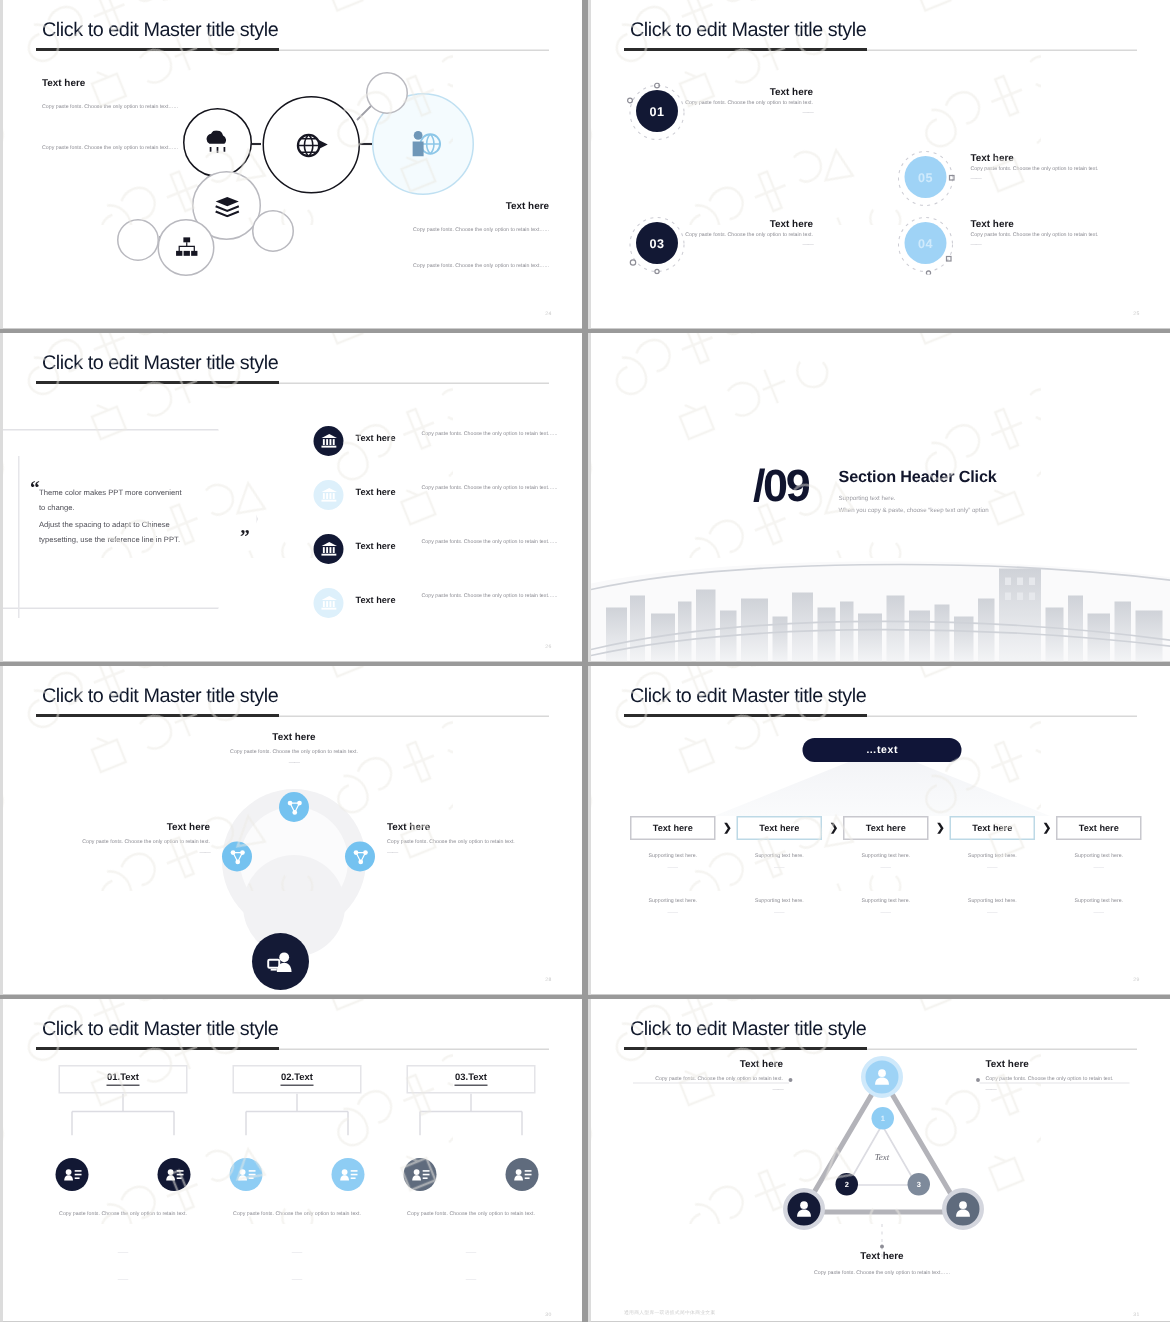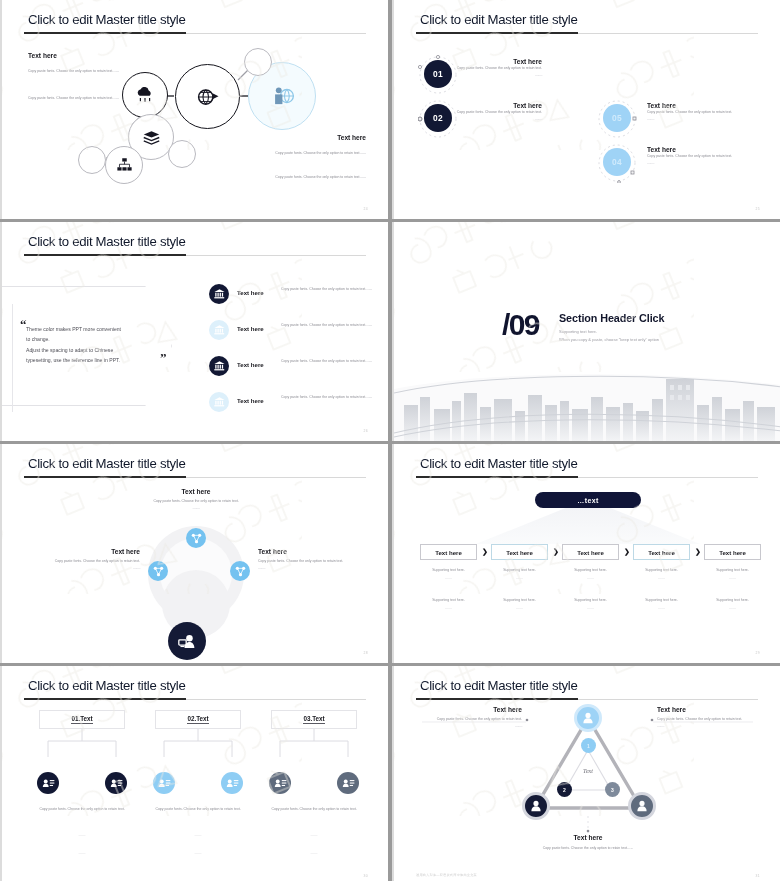--- a/index.html
+++ b/index.html
@@ -298,33 +298,34 @@
       <svg class="s2dots">
         <g fill="none" stroke="#cdcdd4" stroke-width=".7">
           <circle cx="20" cy="20" r="18" stroke-dasharray="2 3"></circle>
         </g>
         <circle cx="20" cy="2" r="1.6" fill="none" stroke="#8e8e97" stroke-width=".8"></circle>
         <circle cx="2" cy="12" r="1.6" fill="none" stroke="#8e8e97" stroke-width=".8"></circle>
       </svg>
       <div class="s2num dk" style="left:0;">01</div>
     </div>
 
-    <div class="s2row" style="left:30px; top:102px; width:160px;">
+
+    <div class="s2row" style="left:30px; top:146px; width:160px;">
       <div class="s2l">
         <div class="h3">Text here</div>
         <div class="body">Copy paste fonts. Choose the only option to retain text.</div>
         <span class="dash">——</span>
       </div>
       <svg class="s2dots">
         <circle cx="20" cy="20" r="18" fill="none" stroke="#cdcdd4" stroke-width=".7" stroke-dasharray="2 3"></circle>
-        <circle cx="2" cy="20" r="2" fill="none" stroke="#6f6f78" stroke-width=".9"></circle>
-      </svg>
-      <div class="s2num dk" style="left:0;">02</div>
-    </div>
-
+        <circle cx="4" cy="32" r="1.8" fill="none" stroke="#8e8e97" stroke-width=".8"></circle>
+        <circle cx="20" cy="38" r="1.4" fill="none" stroke="#8e8e97" stroke-width=".8"></circle>
+      </svg>
+      <div class="s2num dk" style="left:0;">03</div>
+    </div>
 
 
     <div class="s2row" style="left:209px; top:102px; width:170px;">
       <svg class="s2dots">
         <circle cx="20" cy="20" r="18" fill="none" stroke="#cdcdd4" stroke-width=".7" stroke-dasharray="2 3"></circle>
         <rect x="36" y="18" width="3" height="3" fill="none" stroke="#8e8e97" stroke-width=".8"></rect>
       </svg>
       <div class="s2num lt" style="left:0;">05</div>
       <div class="s2r">
         <div class="h3">Text here</div>

